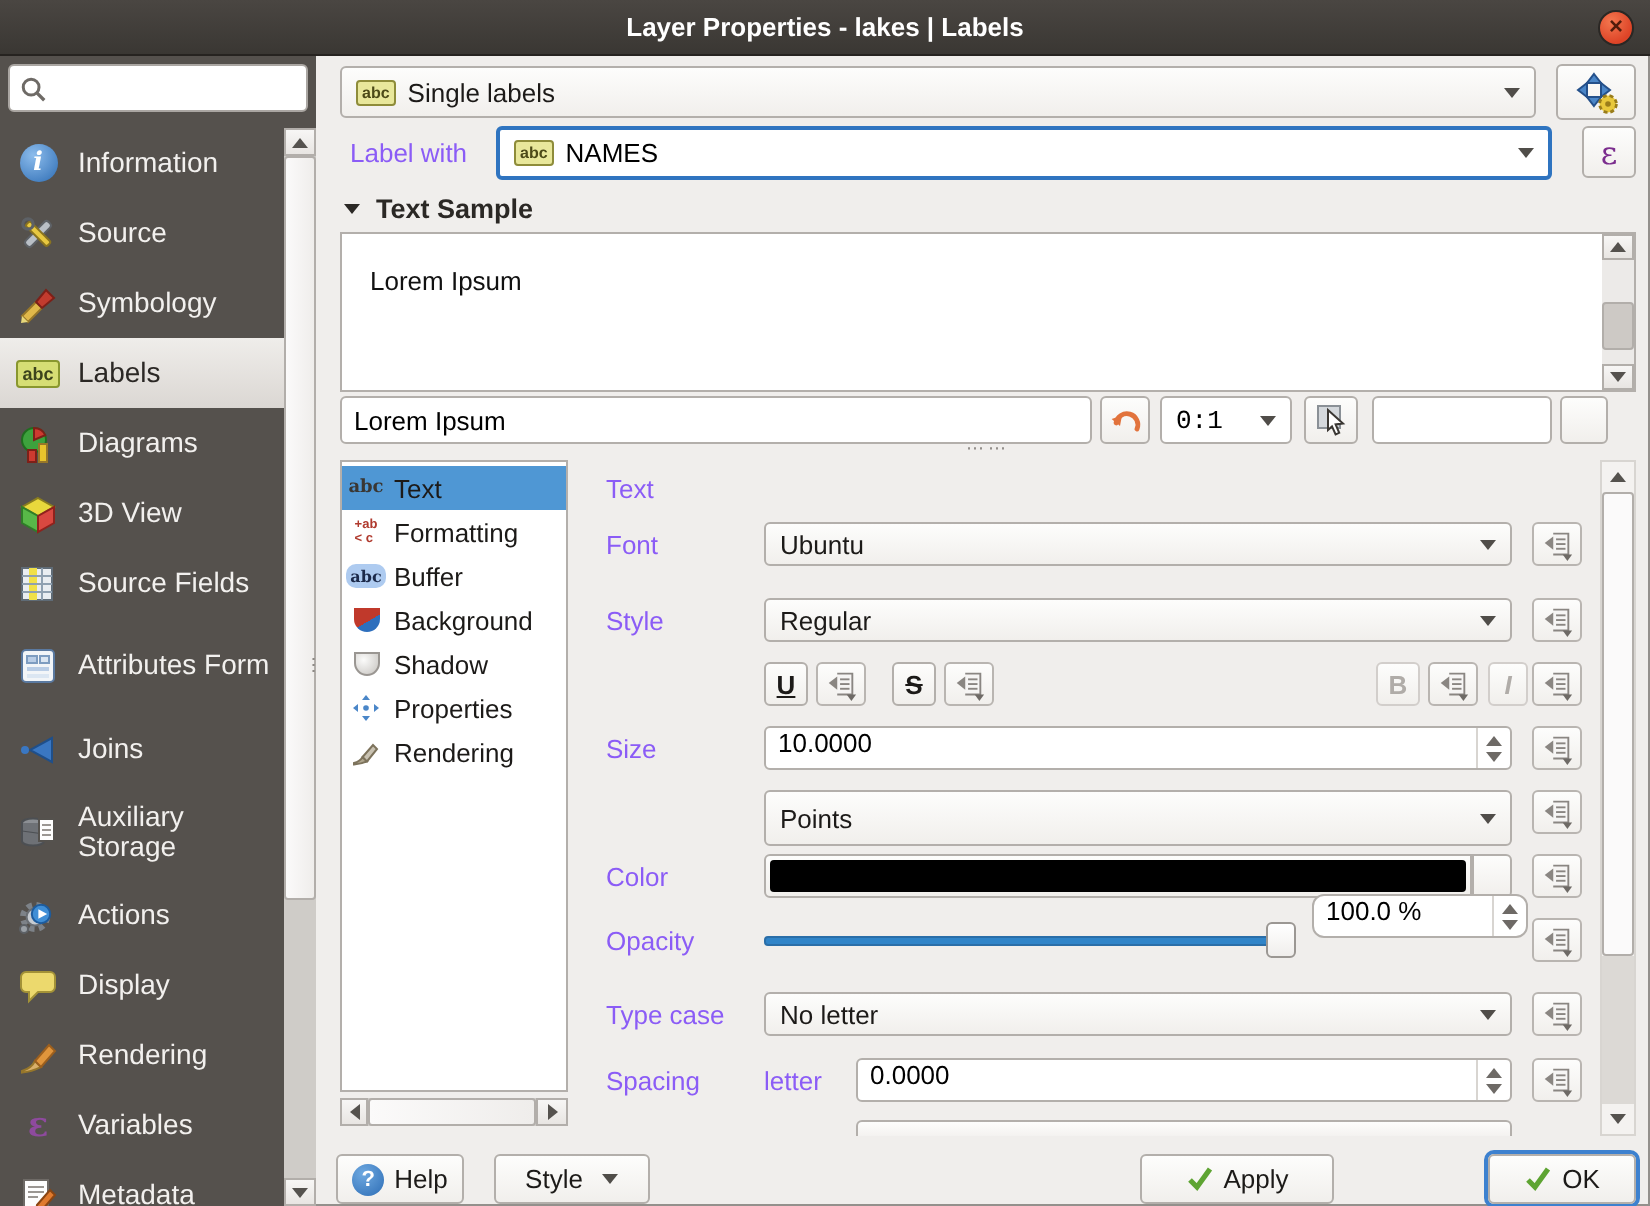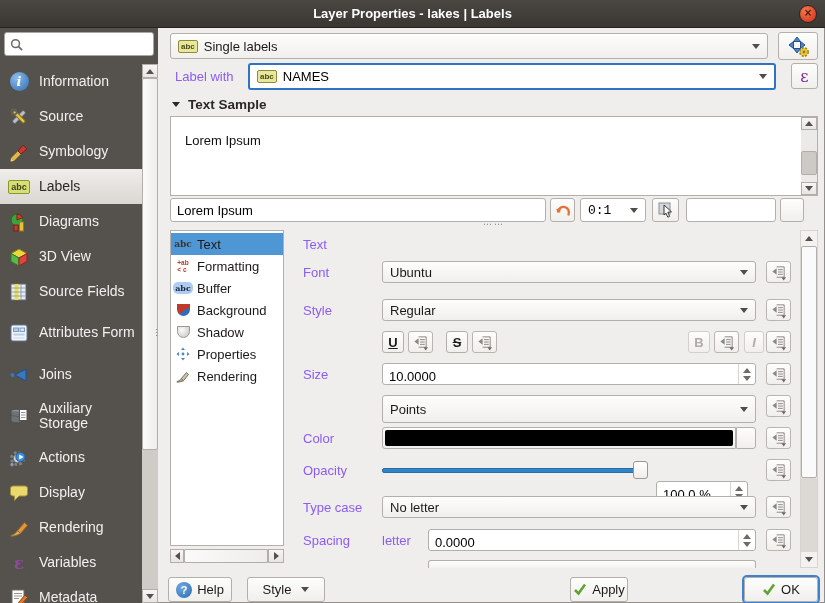--- a/index.html
+++ b/index.html
@@ -43,21 +43,21 @@
   .t-lf { border-top:4px solid transparent; border-bottom:4px solid transparent; border-right:5px solid #55524e; }
   .t-rt { border-top:4px solid transparent; border-bottom:4px solid transparent; border-left:5px solid #55524e; }
 
   
   .btn, .combo { background:linear-gradient(#fdfdfc,#f1efec); border:1px solid #b3afab; border-radius:3px; }
   .btn { display:flex; align-items:center; justify-content:center; gap:5px; cursor:pointer; }
   .combo { position:absolute; display:flex; align-items:center; padding:0 7px; cursor:pointer; }
   .combo .arr { margin-left:auto; width:0; height:0; border-left:4px solid transparent; border-right:4px solid transparent; border-top:5px solid #504d49; }
   .field { position:absolute; background:#fff; border:1px solid #b3afab; border-radius:3px; display:flex; align-items:center; padding:0 6px; }
   .field input, .combo input { border:none; outline:none; font:inherit; background:transparent; width:100%; }
-  .spin { position:absolute; background:#fff; border:1px solid #b3afab; border-radius:3px; display:flex; align-items:flex-end; padding:0 4px 0 6px; }
+  .spin { position:absolute; background:#fff; border:1px solid #b3afab; border-radius:3px; display:flex; align-items:flex-start; padding:0 4px 0 6px; }
   .spin input { border:none; outline:none; font:inherit; background:transparent; flex:1; min-width:0; }
   .spin-btns { display:flex; flex-direction:column; gap:3px; align-items:center; padding-left:4px; border-left:1px solid #d8d5d1; height:100%; justify-content:center; cursor:pointer; }
   .spin-btns .t-up { border-bottom-color:#6e6a66; }
   .spin-btns .t-dn { border-top-color:#6e6a66; }
   .ov { position:absolute; width:25px; height:22px; display:flex; align-items:center; justify-content:center;
     background:linear-gradient(#fdfdfc,#f1efec); border:1px solid #b9b5b1; border-radius:3px; cursor:pointer; }
   .lbl { position:absolute; color:#8b5cf6; }
 
   
   .focus-combo { border:2px solid #2f74c0; background:#fff; }
@@ -559,21 +559,21 @@
         <line x1="8.5" y1="11" x2="13.5" y2="11" stroke="#8a8682"></line>
         <path d="M12 14 h5 l-2.5 3.5 Z" fill="#6e6a66"></path>
       </svg>
   </div>
 
   <span class="lbl" style="left:303px; top:463px;">Opacity</span>
   <div class="slider" style="left:382px; top:459px; width:266px; height:22px;">
     <div class="track"></div>
     <div class="handle"></div>
   </div>
-  <div class="spin" style="left:656px; top:481px; width:92px; height:22px;">
+  <div class="spin" style="left:656px; top:447px; width:108px; height:22px;border-radius:6px;">
     <input value="100.0 %" style="">
     <div class="spin-btns">
         <i class="t-up"></i>
         <i class="t-dn"></i>
       </div>
   </div>
   <div class="ov" style="left:766px; top:459px;">
     <svg width="17" height="17" viewBox="0 0 18 18">
         <path d="M7 3 h8 v11 h-8" fill="#f6f5f4" stroke="#8a8682"></path>
         <path d="M7 4.5 L2.5 8 L7 11.5 Z" fill="#8a8682"></path>
@@ -634,21 +634,21 @@
   </div>
 
   <div class="btn fbtn" style="left:168px; width:64px;">
     <span style="width:16px;height:16px;border-radius:50%;background:radial-gradient(circle at 35% 30%,#6ea8e0,#2d6db5);color:#fff;font-weight:bold;font-size:11px;line-height:16px;text-align:center;">?</span>
     <span>Help</span>
   </div>
   <div class="btn fbtn" style="left:247px; width:78px; gap:10px;">
     <span>Style</span>
     <span class="arr" style="width:0;height:0;border-left:4px solid transparent;border-right:4px solid transparent;border-top:5px solid #504d49;"></span>
   </div>
-  <div class="btn fbtn" style="left:570px; width:58px;">
+  <div class="btn fbtn" style="left:570px; width:97px;">
     <span>
         <svg width="14" height="13" viewBox="0 0 14 13">
           <path d="M2 7 L5.5 10.5 L12 1.5" fill="none" stroke="#5ea432" stroke-width="2.6"></path>
         </svg>
       </span>
     <span>Apply</span>
   </div>
   <div class="btn fbtn ok-ring" style="left:744px; width:74px;">
     <span>
         <svg width="14" height="13" viewBox="0 0 14 13">

